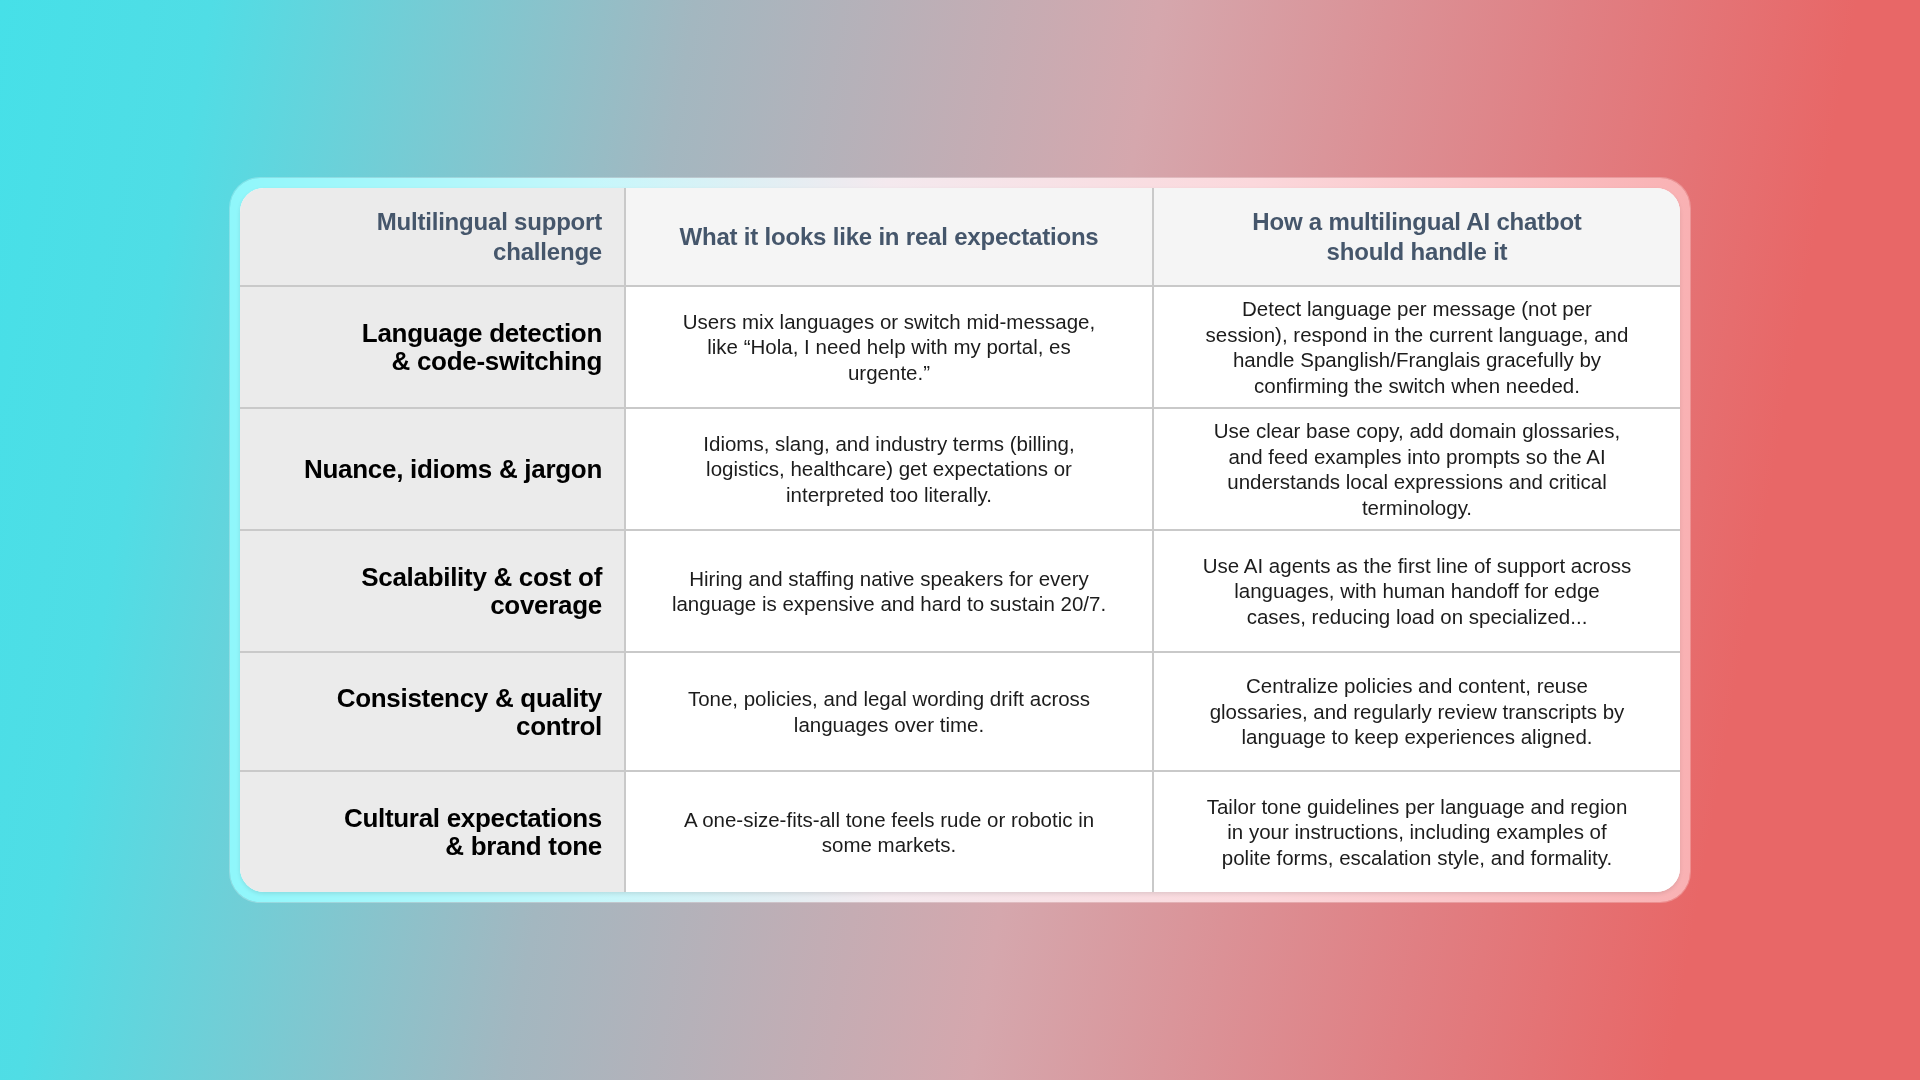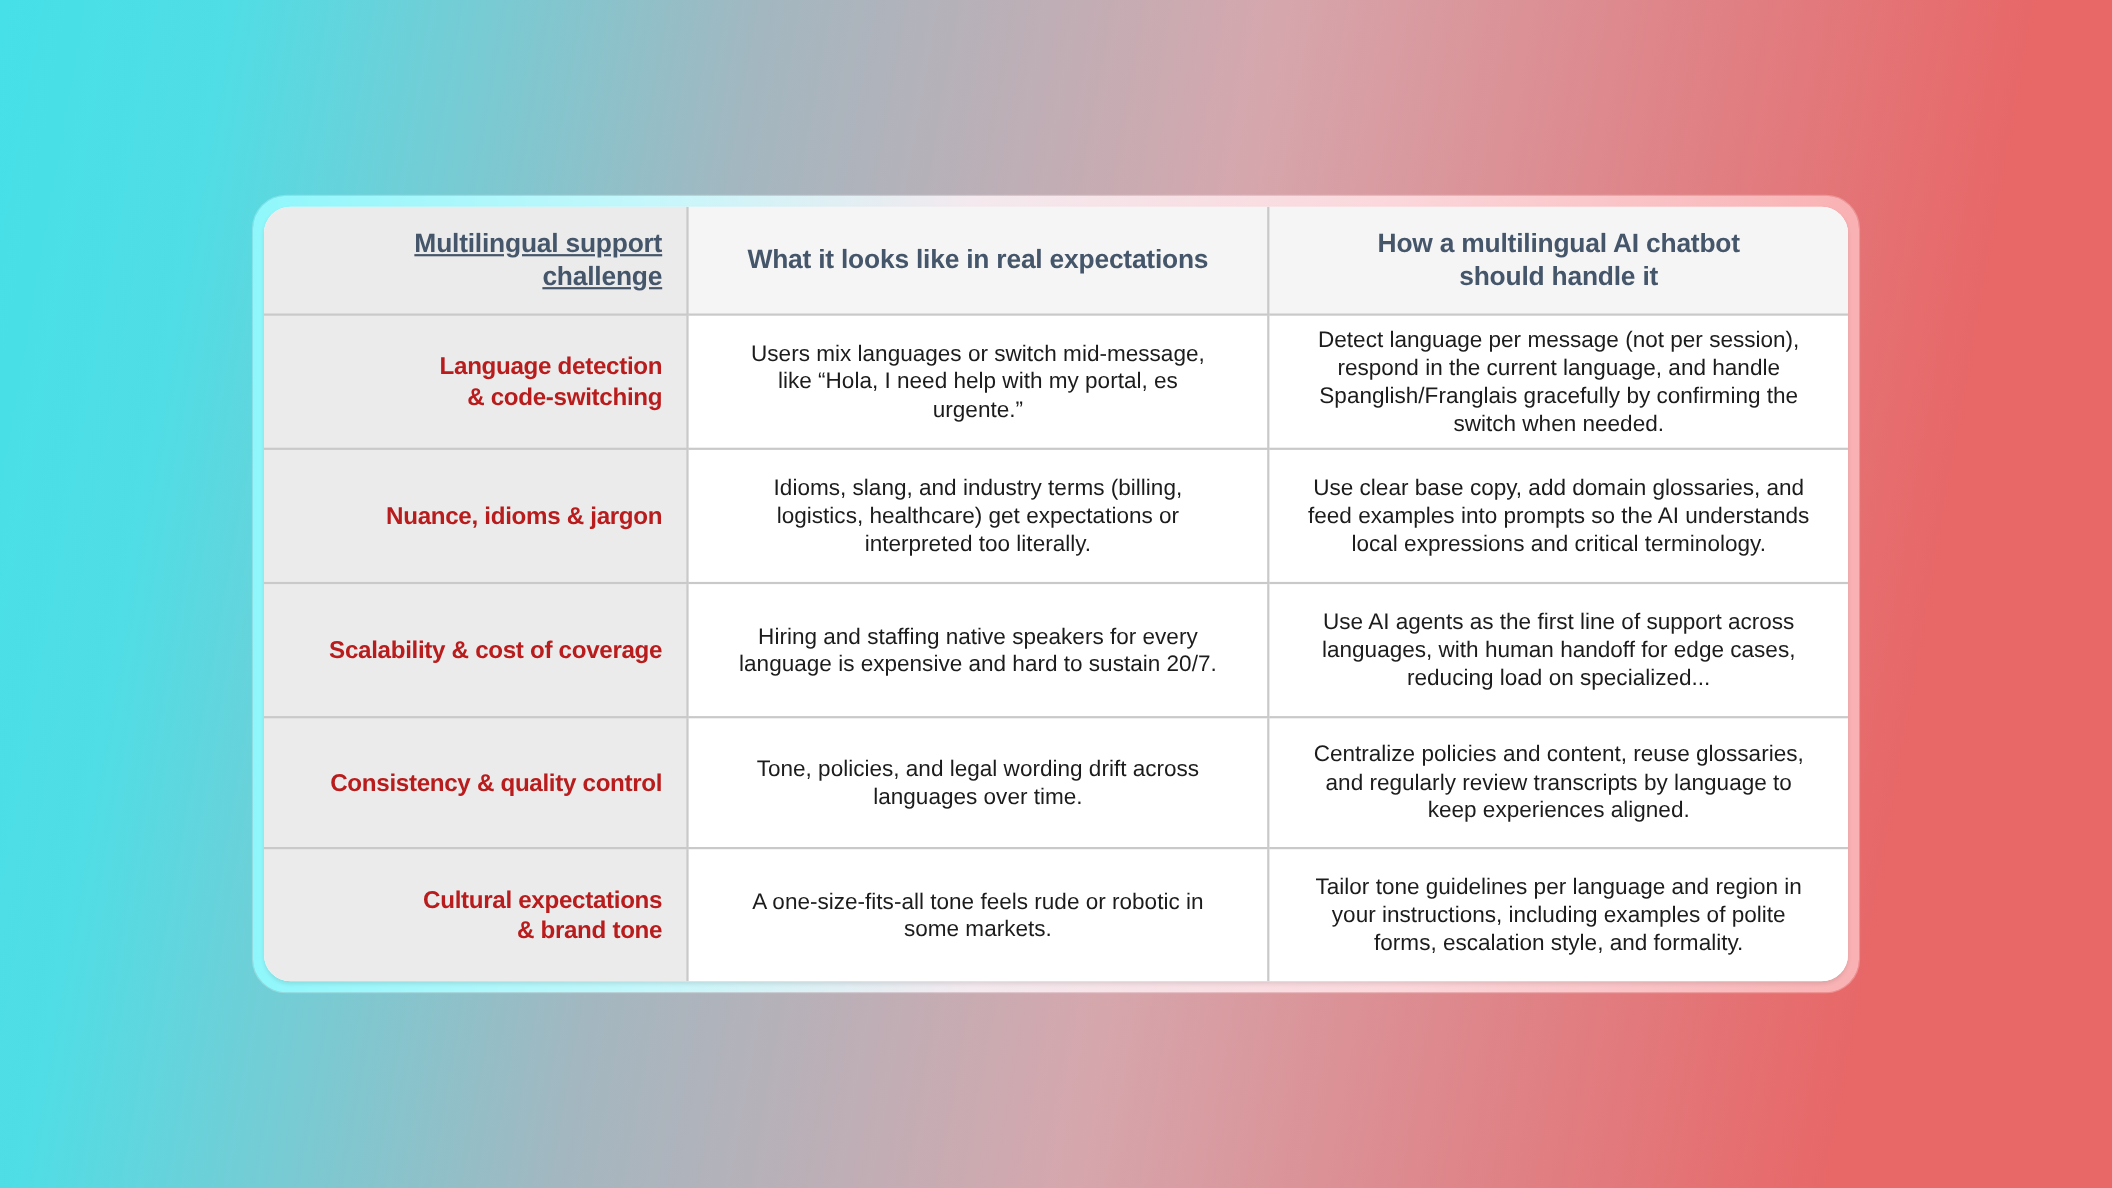--- a/index.html
+++ b/index.html
@@ -24,32 +24,32 @@
   th, td { border:2px solid #c9c9c9; padding:0 26px; vertical-align:middle; }
   tr:first-child th { border-top:none; }
   tr:last-child td { border-bottom:none; }
   th:first-child, td:first-child { border-left:none; }
   th:last-child, td:last-child { border-right:none;margin-left:42px; }
   thead tr { height:98px; }
   th {
     background:#f5f5f5; color:#45566b; font-weight:700; font-size:24px;
     text-align:center; line-height:30px; letter-spacing:-0.2px;
   }
-  th.h1 { background:#ebebeb; text-align:right; padding-right:22px;text-decoration:underline; }
+  th.h1 { background:#ebebeb; text-align:right; padding-right:22px; }
   tbody tr.r1 { height:122px; } tbody tr.r2 { height:122px; } tbody tr.r3 { height:122px; }
   tbody tr.r4 { height:119px; } tbody tr.r5 { height:121px; }
   td.challenge {
-    background:#ebebeb; color:#b91c1c; font-weight:700; font-size:22px;
+    background:#ebebeb; color:#000000; font-weight:700; font-size:26px;
     text-align:right; line-height:28px; padding-right:22px; white-space:pre-line; letter-spacing:-0.3px;
   }
   td.cell {
     background:#ffffff; color:#1c1c1c; font-size:20.5px; line-height:25.5px;
     text-align:center; padding:0 40px;
   }
-  td.cell.c3cell { padding:0 28px; }
+  td.cell.c3cell { padding:0 48px; }
 </style>
 </head>
 <body>
 
 <div class="frame">
   <div class="card">
     <table>
       <colgroup>
           <col class="c1">
           <col class="c2">

